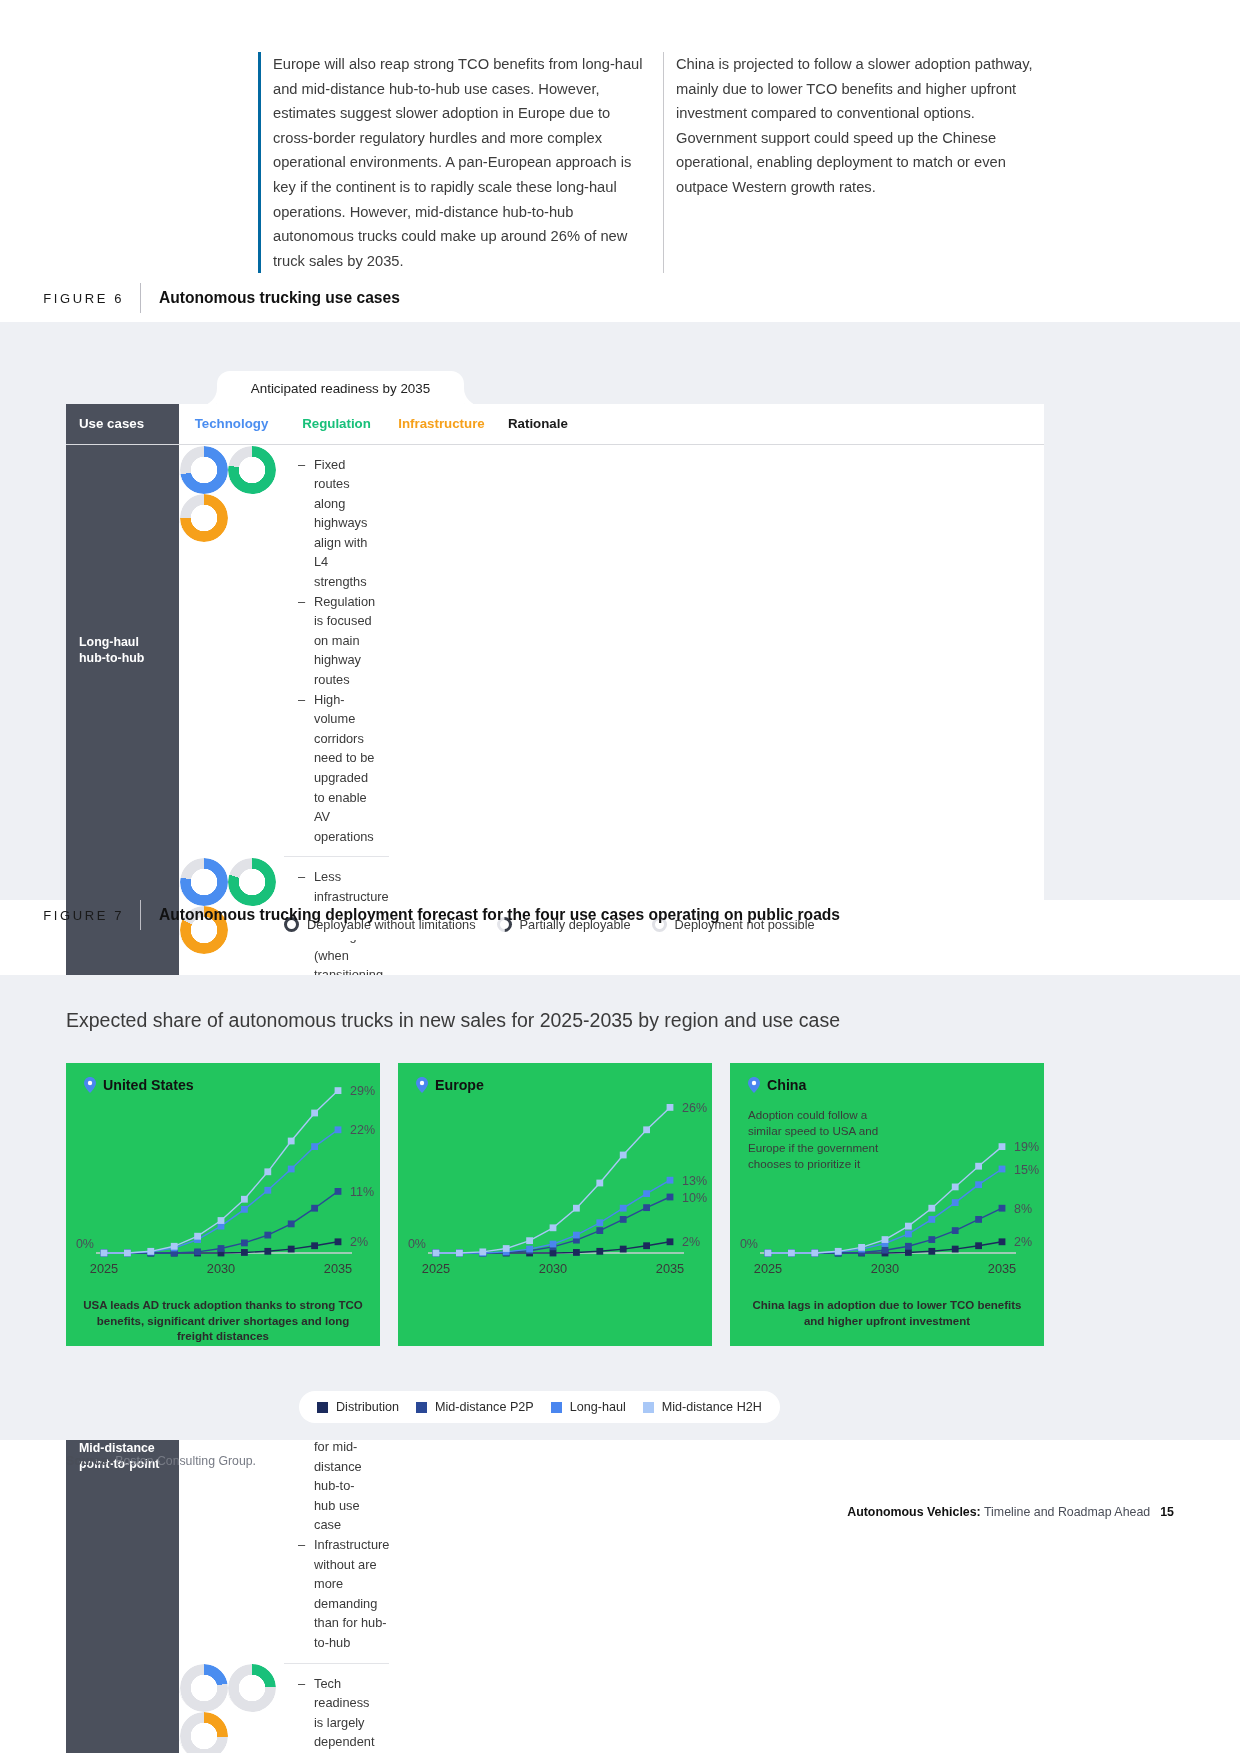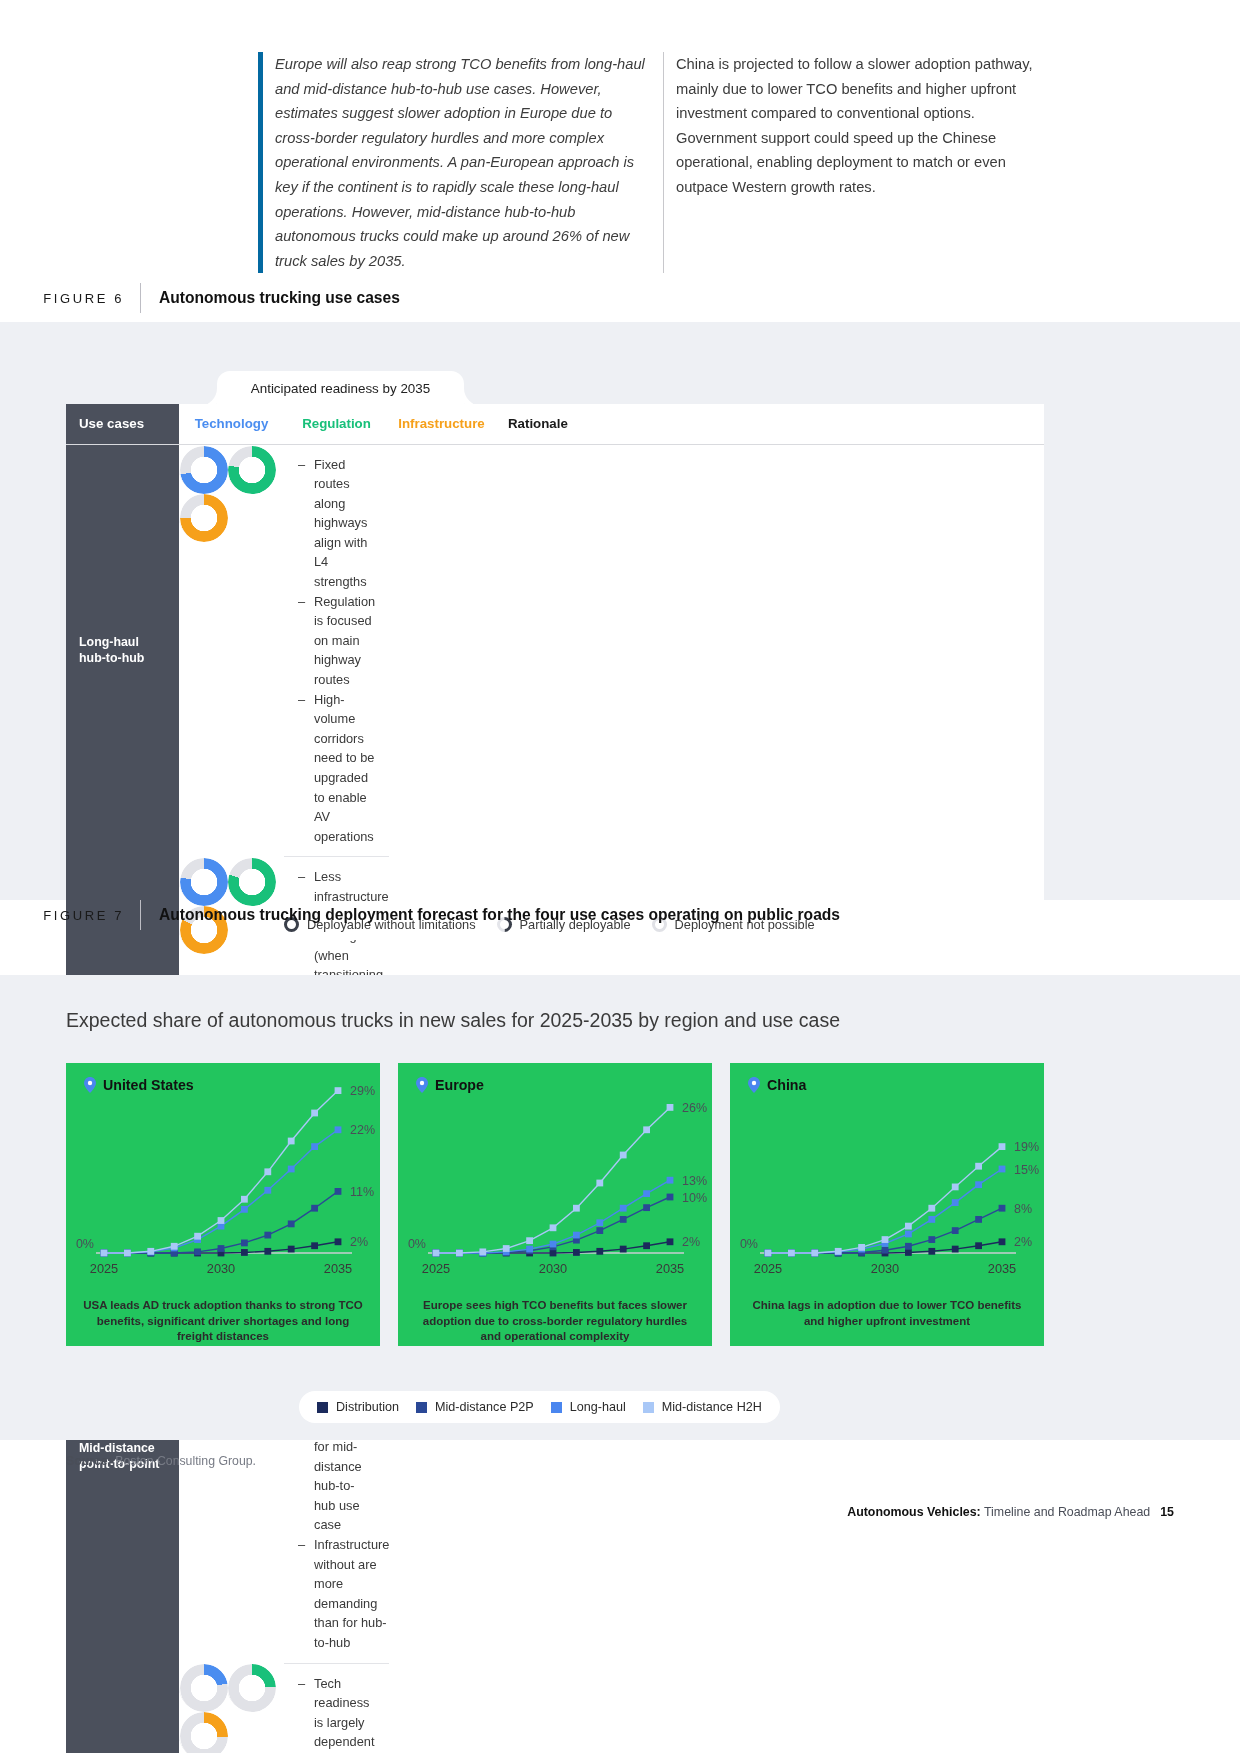--- a/index.html
+++ b/index.html
@@ -9,21 +9,21 @@
     background:#ffffff;
     font-family:"Liberation Sans", sans-serif;
     color:#2b2b2b;
     position:relative;
     overflow:hidden;
   }
 
   
   .intro { position:absolute; left:258px; top:52px; width:790px; display:flex; }
   .intro .col { font-size:14.7px; line-height:24.6px; color:#3c3c3c; padding-left:12px; }
-  .intro .col.c1 { width:392px; border-left:5px solid #0369a1;font-style:italic; }
+  .intro .col.c1 { width:392px; border-left:3px solid #0369a1; }
   .intro .col.c2 { width:386px; border-left:1px solid #c8c8cc; margin-left:14px; }
 
   
   .figcap { position:absolute; display:flex; align-items:center; }
   .figcap .lbl {
     font-size:13px; letter-spacing:2.6px; font-weight:400; color:#1a1a1a;
     width:110px; text-align:right; padding-right:16px;
   }
   .figcap .ttl {
     font-size:15.6px; font-weight:bold; color:#111; padding-left:18px;
@@ -400,32 +400,32 @@
         <rect x="268.6" y="41.00000000000001" width="6.8" height="6.8" fill="#a9c8f7"></rect>
         <text x="28" y="185" text-anchor="end" font-family="Liberation Sans, sans-serif" font-size="12.5" fill="#4a4e58">0%</text>
         <text x="38" y="210" text-anchor="middle" font-family="Liberation Sans, sans-serif" font-size="12.8" fill="#3a3a3a">2025</text>
         <text x="155" y="210" text-anchor="middle" font-family="Liberation Sans, sans-serif" font-size="12.8" fill="#3a3a3a">2030</text>
         <text x="272" y="210" text-anchor="middle" font-family="Liberation Sans, sans-serif" font-size="12.8" fill="#3a3a3a">2035</text>
         <text x="284" y="48.900000000000006" font-family="Liberation Sans, sans-serif" font-size="12.5" fill="#4a4e58">26%</text>
         <text x="284" y="121.7" font-family="Liberation Sans, sans-serif" font-size="12.5" fill="#4a4e58">13%</text>
         <text x="284" y="138.5" font-family="Liberation Sans, sans-serif" font-size="12.5" fill="#4a4e58">10%</text>
         <text x="284" y="183.3" font-family="Liberation Sans, sans-serif" font-size="12.5" fill="#4a4e58">2%</text>
       </svg>
-      <div class="pcap">Europe sees high TCO benefits but faces slower adoption due to cross-border regulatory hurdles and operational complexity</div>
     </div>
     <div class="panel">
       <div class="phead">
         <span class="pin">
           <svg width="12" height="16" viewBox="0 0 12 16">
             <path d="M6 0C2.7 0 0 2.7 0 6c0 4.2 6 10 6 10s6-5.8 6-10c0-3.3-2.7-6-6-6z" fill="#4a86ef"></path>
             <circle cx="6" cy="6" r="2.2" fill="#ffffff"></circle>
           </svg>
         </span>
         <span class="pname">China</span>
       </div>
+      <div class="pnote">Adoption could follow a similar speed to USA and Europe if the government chooses to prioritize it</div>
       <svg class="plot" width="314" height="228" viewBox="0 0 314 228">
         <line x1="30" y1="190" x2="286" y2="190" stroke="#c9ccd3" stroke-width="1.4"></line>
         <polyline points="38,190 61.4,190 84.8,190 108.2,190 131.6,190 155,190 178.4,189.44 201.8,188.32 225.2,186.08 248.6,182.72 272,178.8" fill="none" stroke="#1b2a5c" stroke-width="1.4"></polyline>
         <rect x="34.6" y="186.6" width="6.8" height="6.8" fill="#1b2a5c"></rect>
         <rect x="58" y="186.6" width="6.8" height="6.8" fill="#1b2a5c"></rect>
         <rect x="81.39999999999999" y="186.6" width="6.8" height="6.8" fill="#1b2a5c"></rect>
         <rect x="104.8" y="186.6" width="6.8" height="6.8" fill="#1b2a5c"></rect>
         <rect x="128.2" y="186.6" width="6.8" height="6.8" fill="#1b2a5c"></rect>
         <rect x="151.6" y="186.6" width="6.8" height="6.8" fill="#1b2a5c"></rect>
         <rect x="175" y="186.04" width="6.8" height="6.8" fill="#1b2a5c"></rect>

